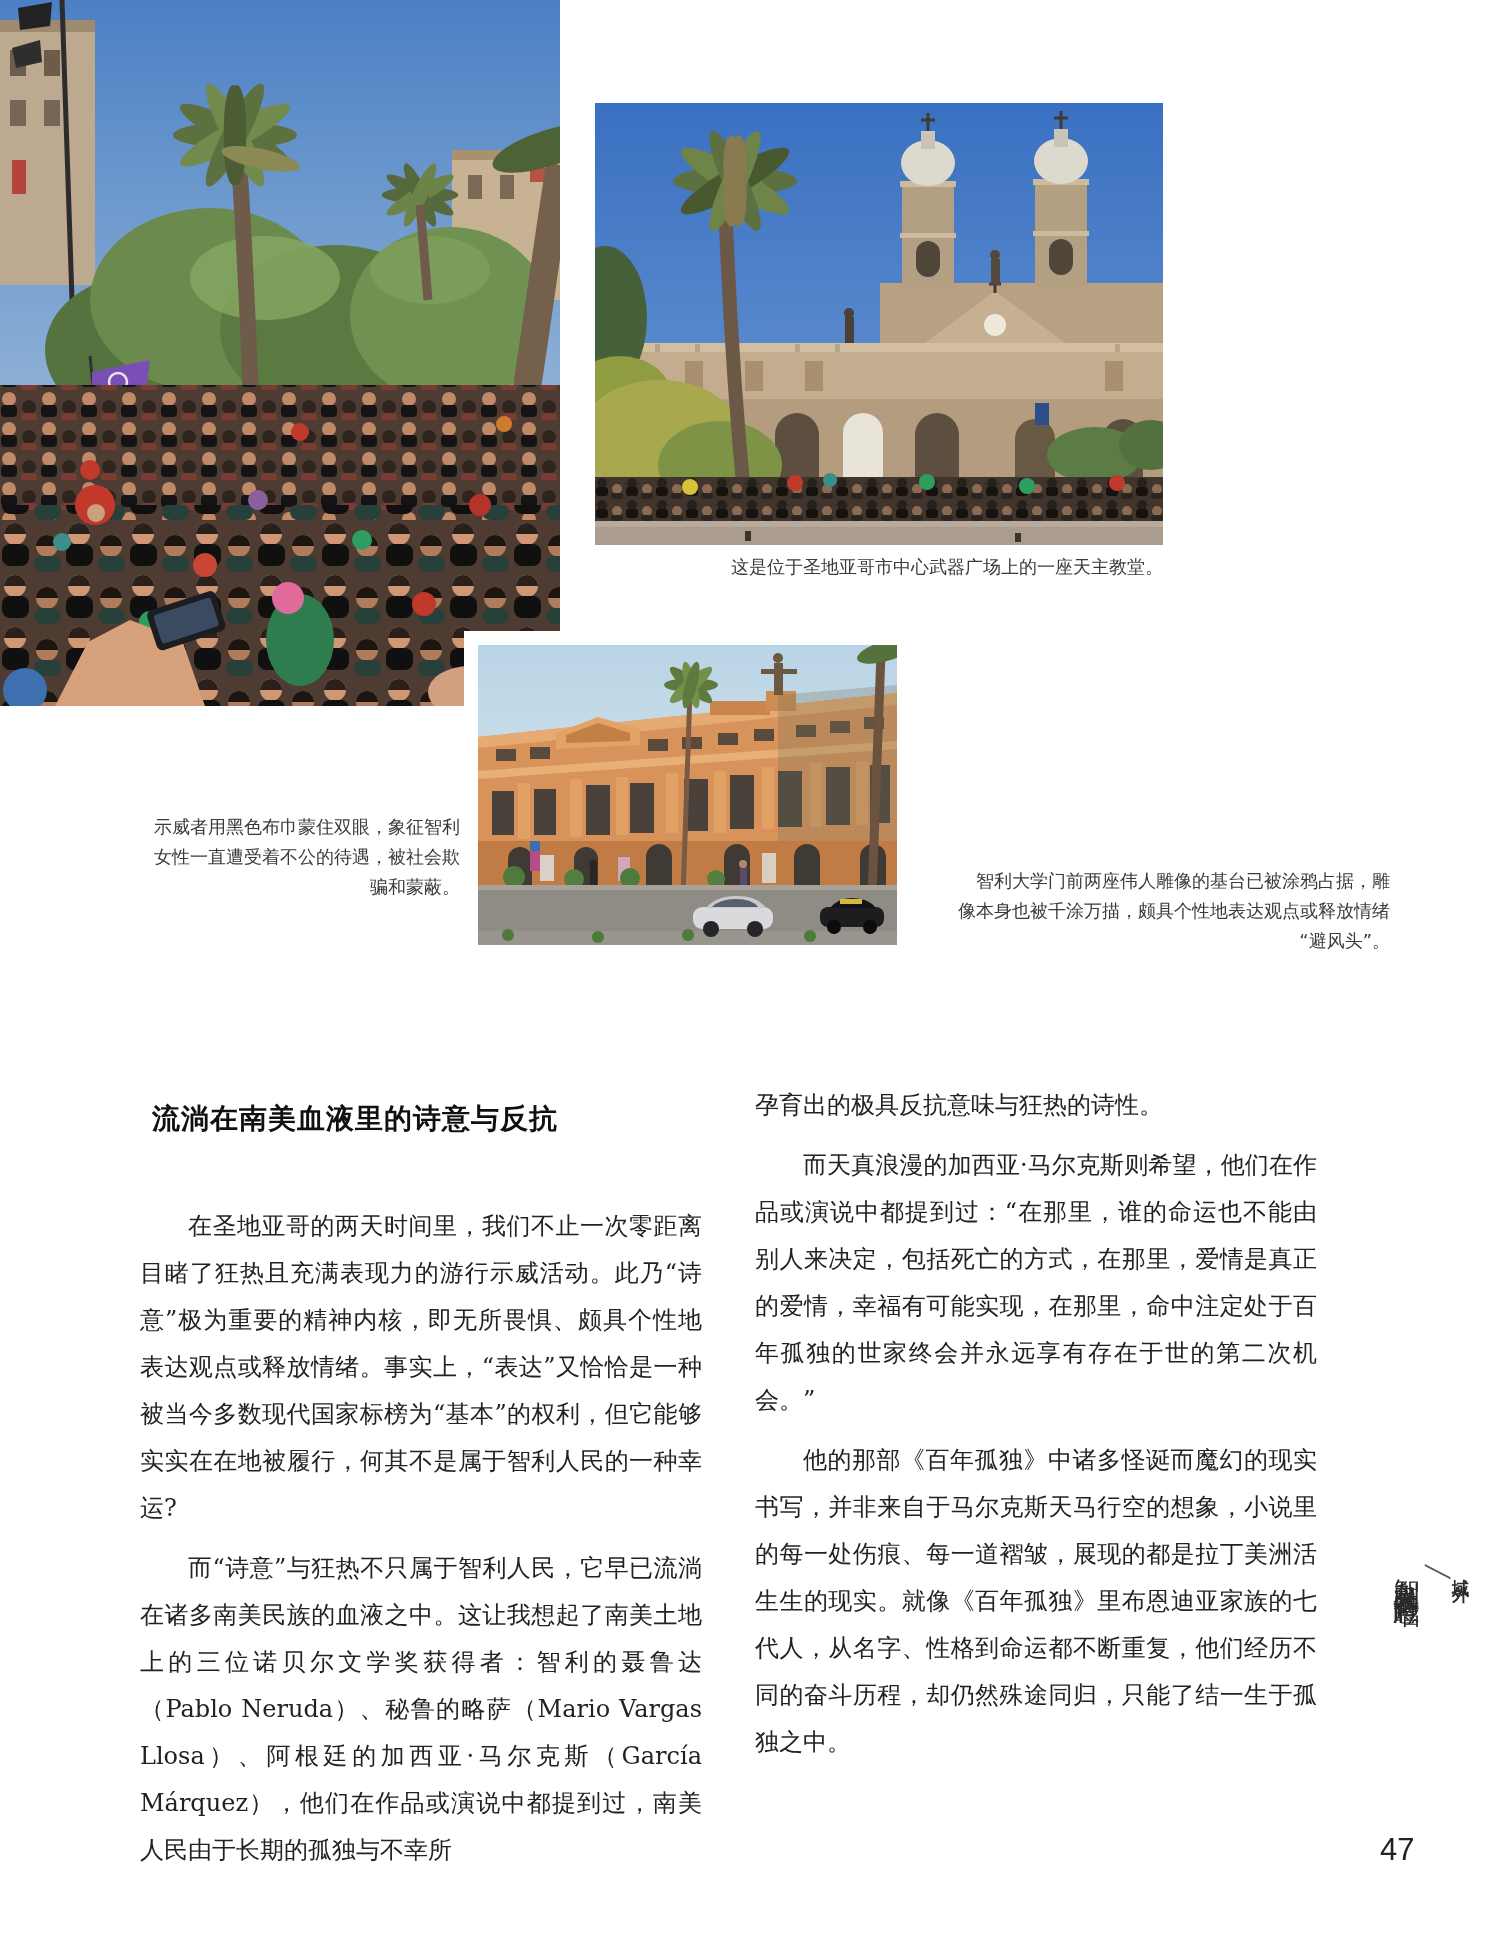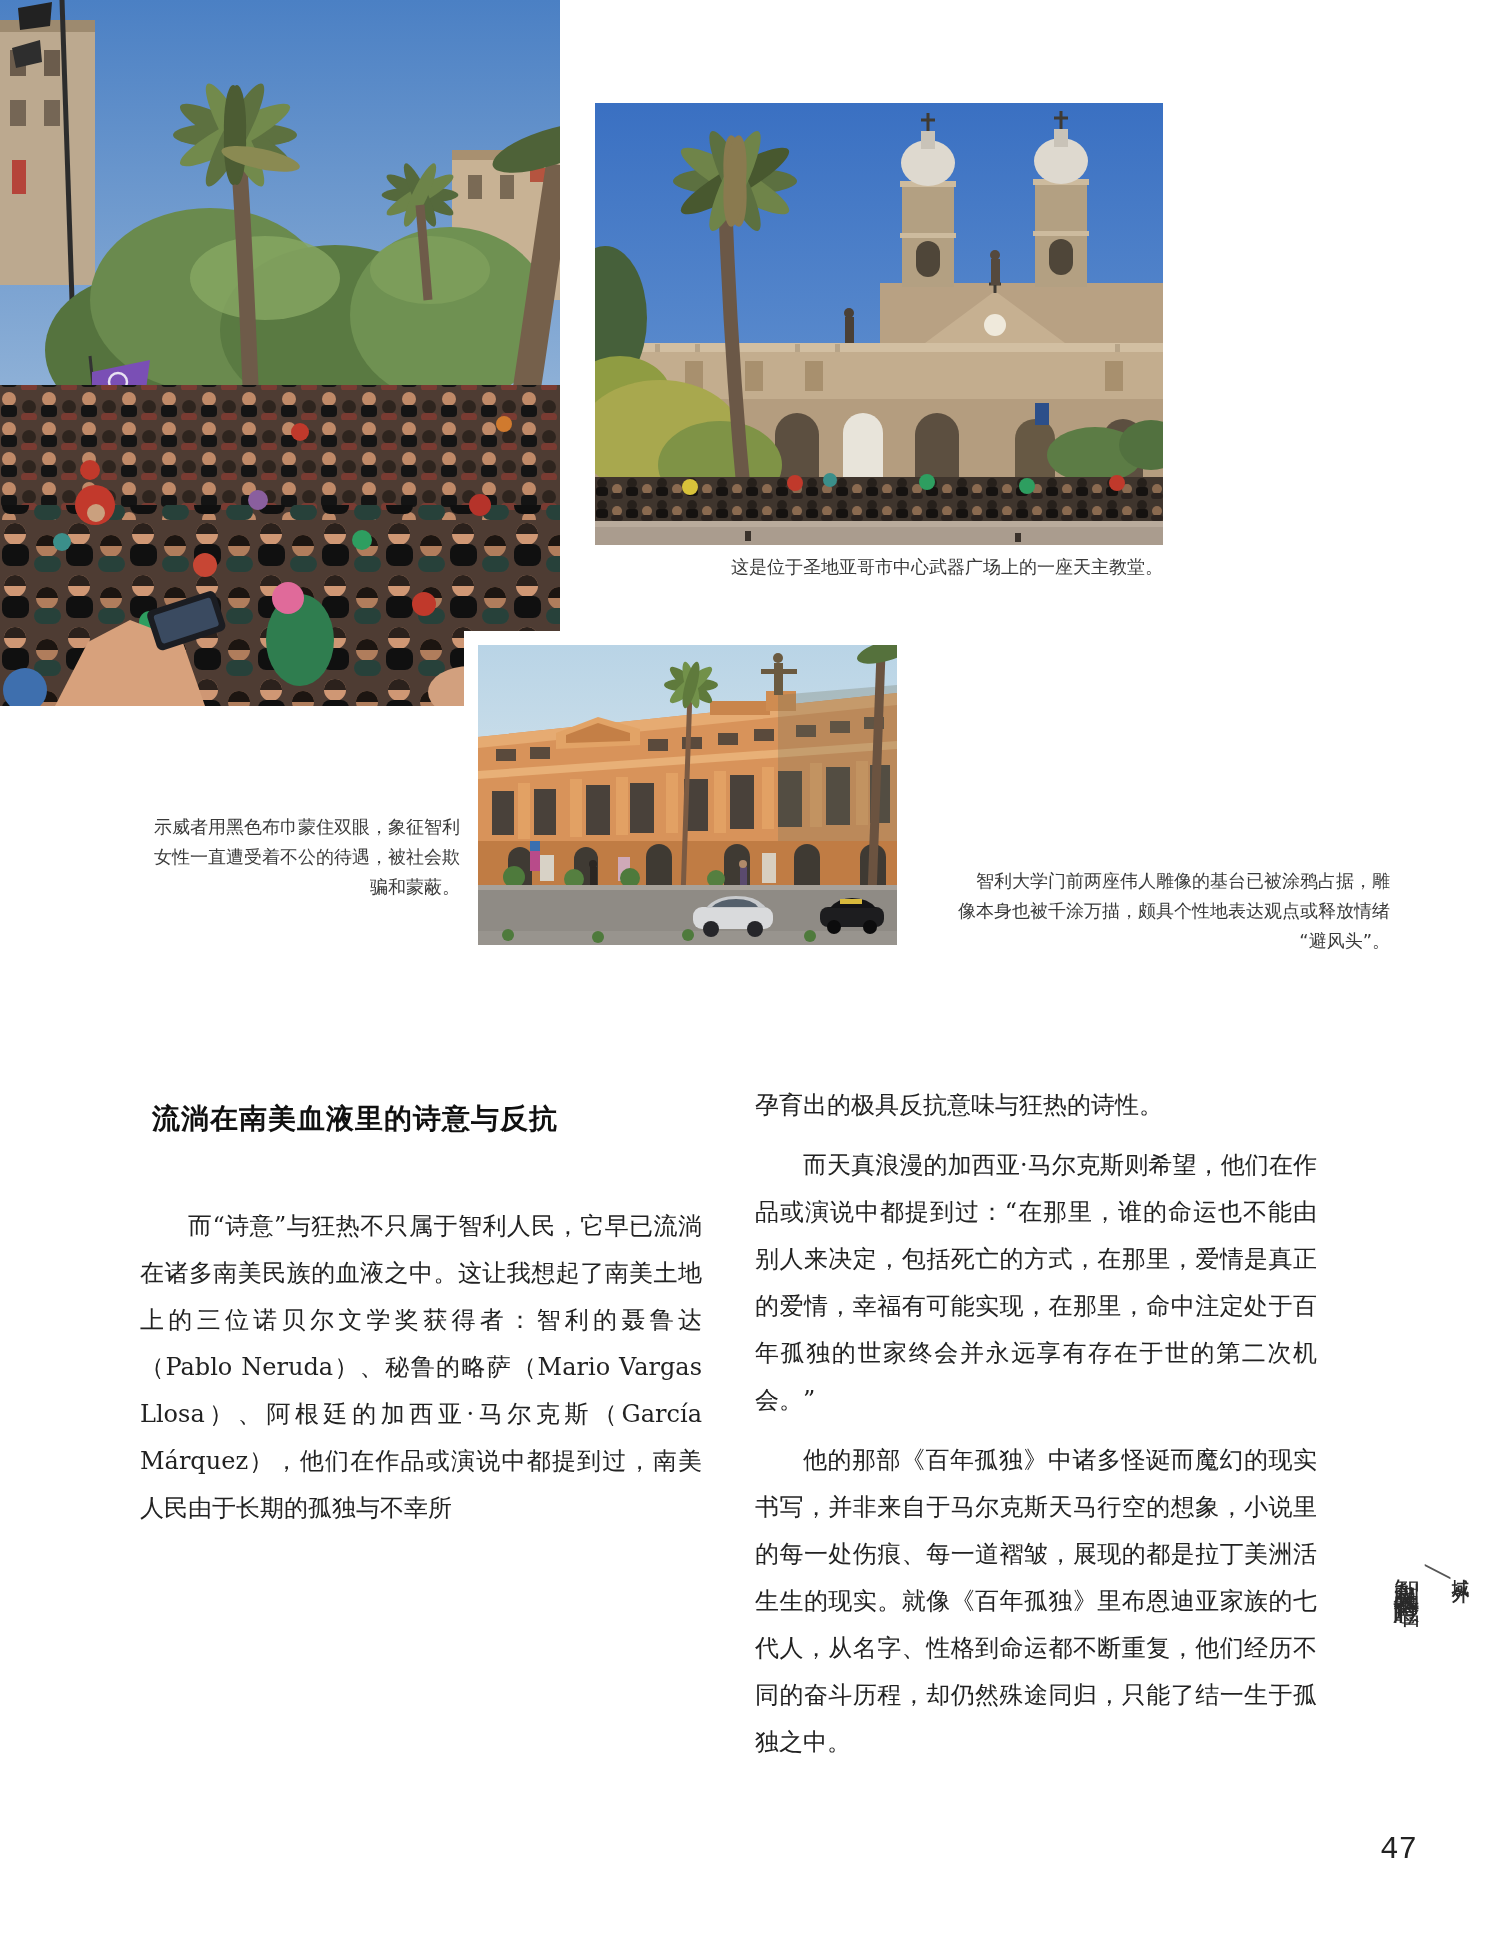--- a/index.html
+++ b/index.html
@@ -21,21 +21,21 @@
   .col p{margin:0 0 13px 0;text-indent:2em;}
   .col p.cont{text-indent:0;}
   .col-left{left:140px;top:1203px;}
   .col-right{left:755px;top:1082px;}
   .side-strip{position:absolute;left:1390px;top:1558px;writing-mode:vertical-rl;
               color:#2a2a2a;display:flex;flex-direction:column;align-items:center;}
   .side-section{font-size:17px;letter-spacing:7px;font-weight:bold;}
   .side-sep{font-size:22px;color:#555;margin:2px 0;}
   .side-title{font-size:26px;letter-spacing:3px;}
   .page-number{position:absolute;left:1380px;top:1832px;font-size:31px;color:#222;
-               font-family:Liberation Mono, monospace;}
+               font-family:Liberation Sans, sans-serif;}
 </style>
 </head>
 <body>
 
 <div class="page">
 
   <figure class="photo-protest">
     <svg width="560" height="706" viewBox="0 0 560 706">
       <defs>
         <linearGradient id="skp" x1="0" y1="0" x2="0" y2="1">
@@ -376,20 +376,21 @@
   <div class="caption cap-protest">示威者用黑色布巾蒙住双眼，象征智利
 女性一直遭受着不公的待遇，被社会欺
 骗和蒙蔽。</div>
   <div class="caption cap-university">智利大学门前两座伟人雕像的基台已被涂鸦占据，雕
 像本身也被千涂万描，颇具个性地表达观点或释放情绪
 “避风头”。</div>
 
   <h1 class="headline">流淌在南美血液里的诗意与反抗</h1>
 
   <div class="col col-left">
+    <p>在圣地亚哥的两天时间里，我们不止一次零距离目睹了狂热且充满表现力的游行示威活动。此乃“诗意”极为重要的精神内核，即无所畏惧、颇具个性地表达观点或释放情绪。事实上，“表达”又恰恰是一种被当今多数现代国家标榜为“基本”的权利，但它能够实实在在地被履行，何其不是属于智利人民的一种幸运?</p>
     <p>而“诗意”与狂热不只属于智利人民，它早已流淌在诸多南美民族的血液之中。这让我想起了南美土地上的三位诺贝尔文学奖获得者：智利的聂鲁达（Pablo Neruda）、秘鲁的略萨（Mario Vargas Llosa）、阿根廷的加西亚·马尔克斯（García Márquez），他们在作品或演说中都提到过，南美人民由于长期的孤独与不幸所</p>
   </div>
 
   <div class="col col-right">
     <p class="cont">孕育出的极具反抗意味与狂热的诗性。</p>
     <p>而天真浪漫的加西亚·马尔克斯则希望，他们在作品或演说中都提到过：“在那里，谁的命运也不能由别人来决定，包括死亡的方式，在那里，爱情是真正的爱情，幸福有可能实现，在那里，命中注定处于百年孤独的世家终会并永远享有存在于世的第二次机会。”</p>
     <p>他的那部《百年孤独》中诸多怪诞而魔幻的现实书写，并非来自于马尔克斯天马行空的想象，小说里的每一处伤痕、每一道褶皱，展现的都是拉丁美洲活生生的现实。就像《百年孤独》里布恩迪亚家族的七代人，从名字、性格到命运都不断重复，他们经历不同的奋斗历程，却仍然殊途同归，只能了结一生于孤独之中。</p>
   </div>
 
   <aside class="side-strip">

